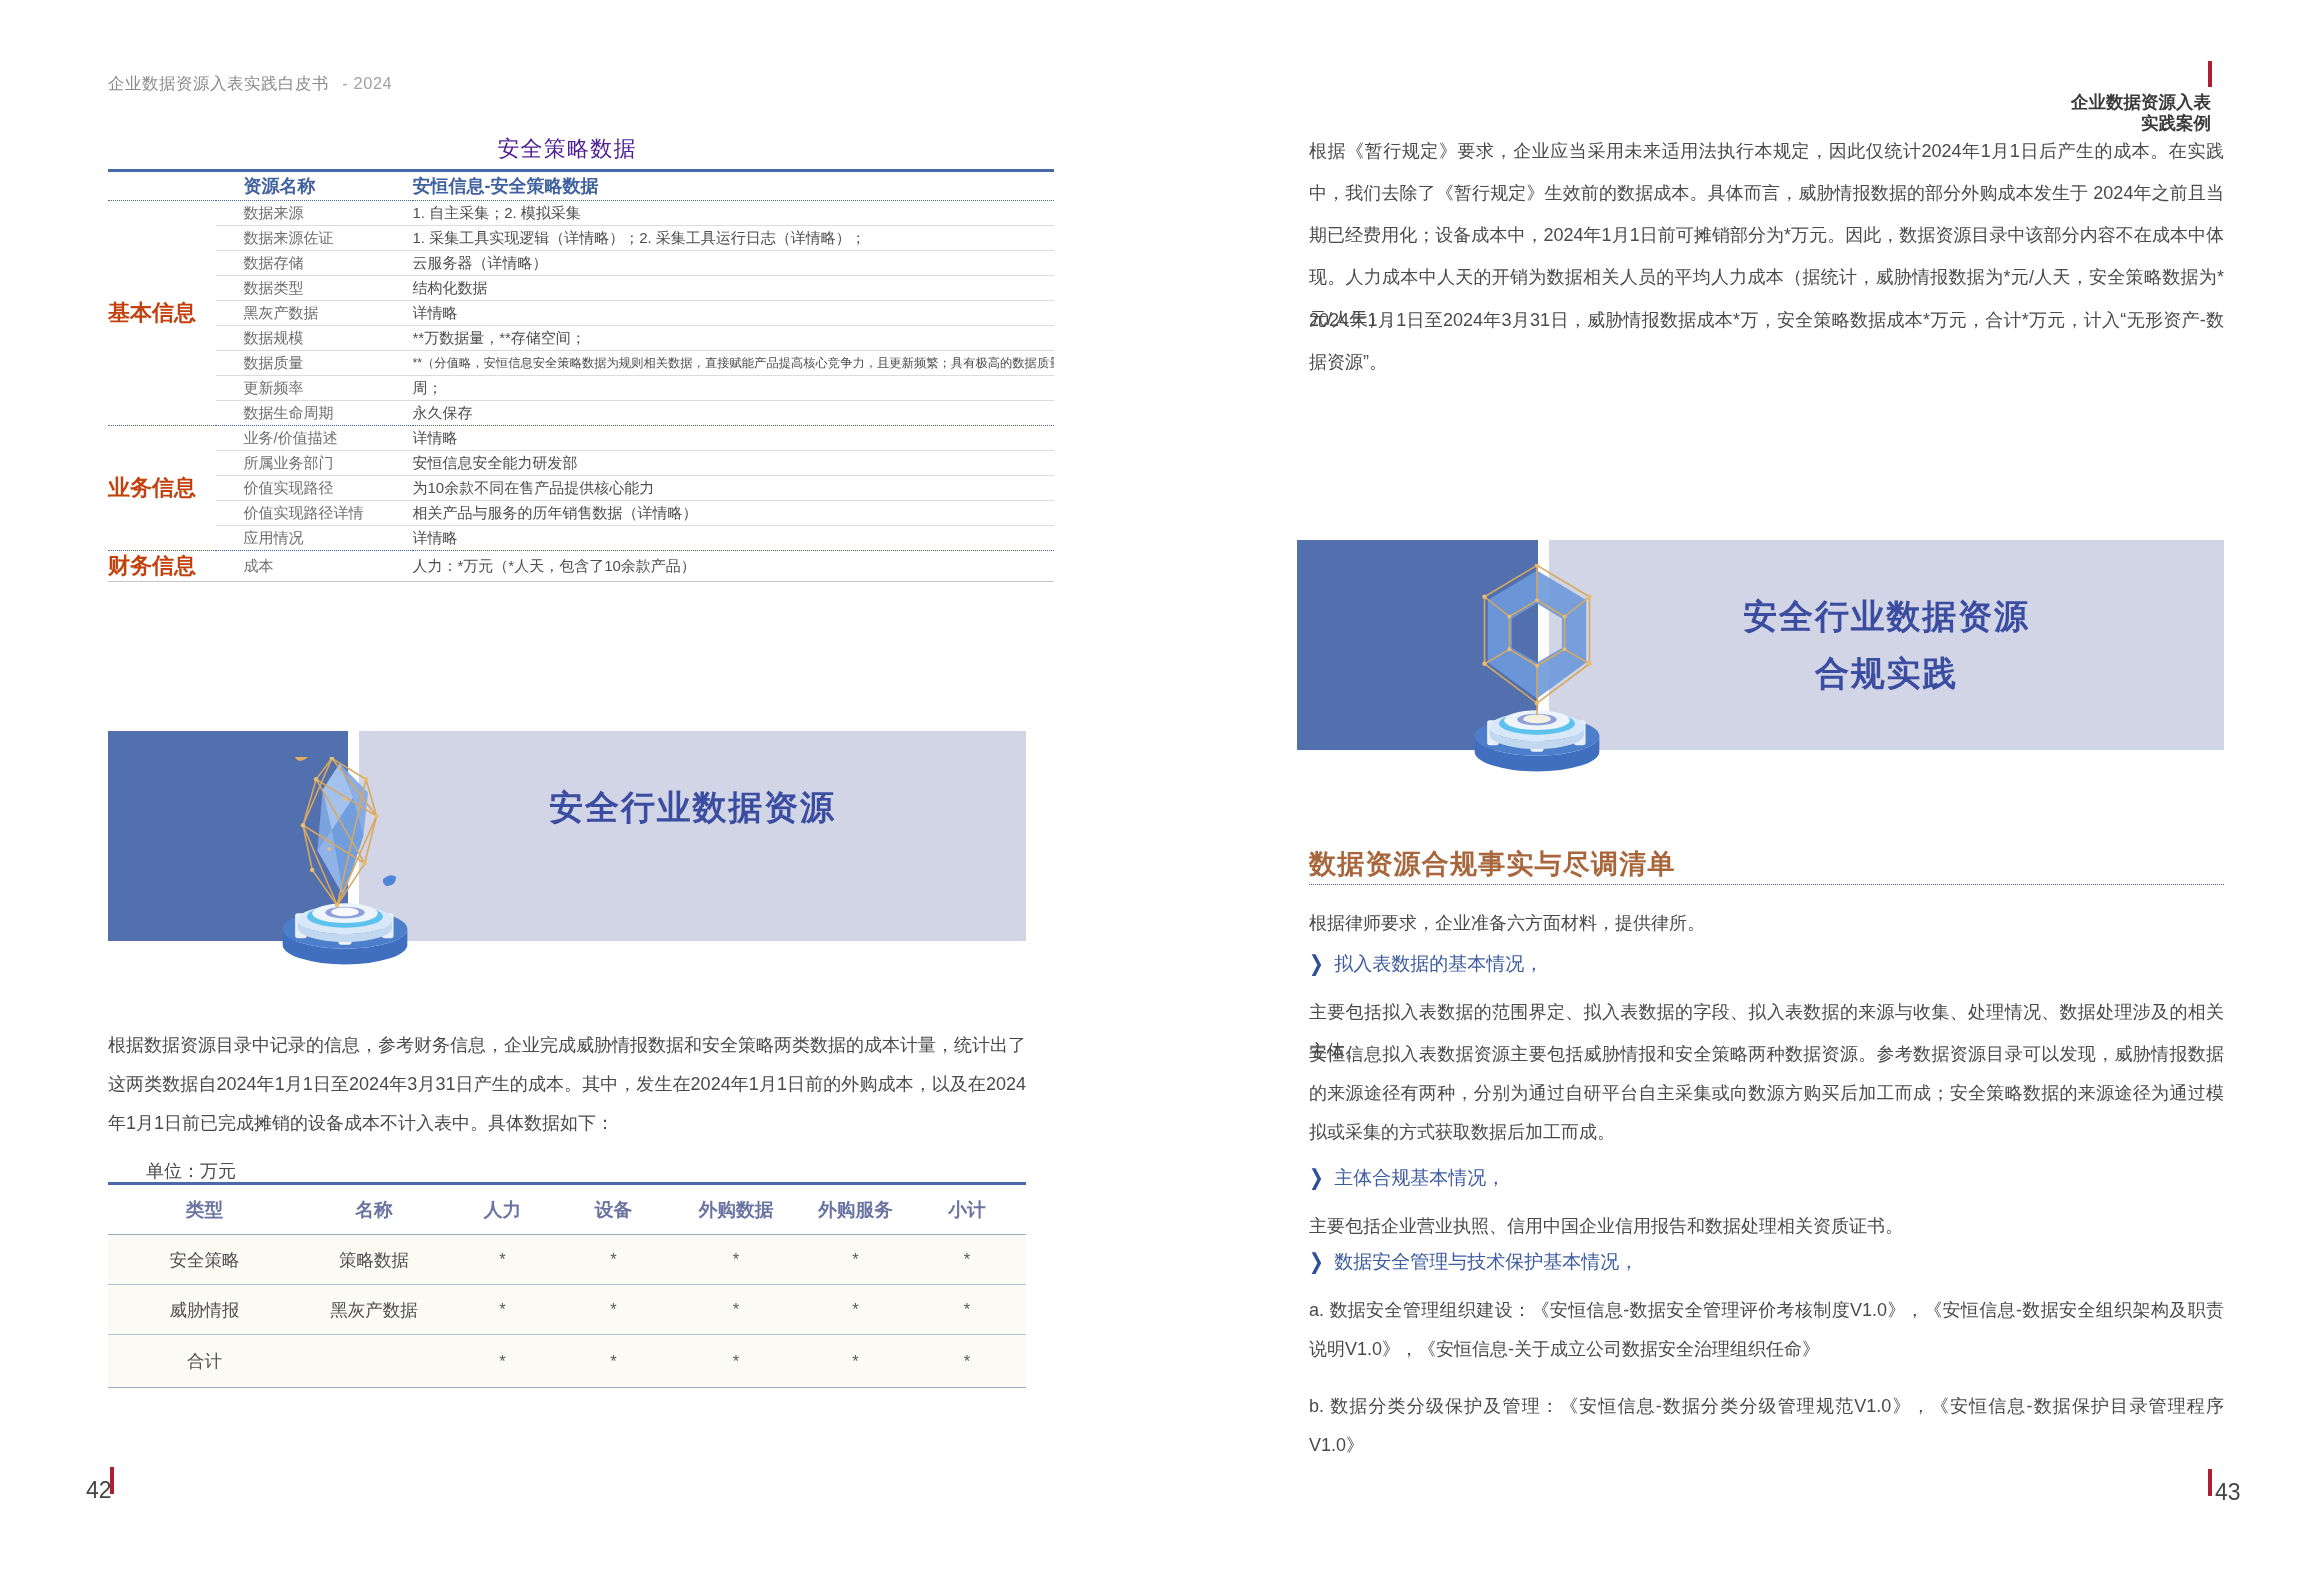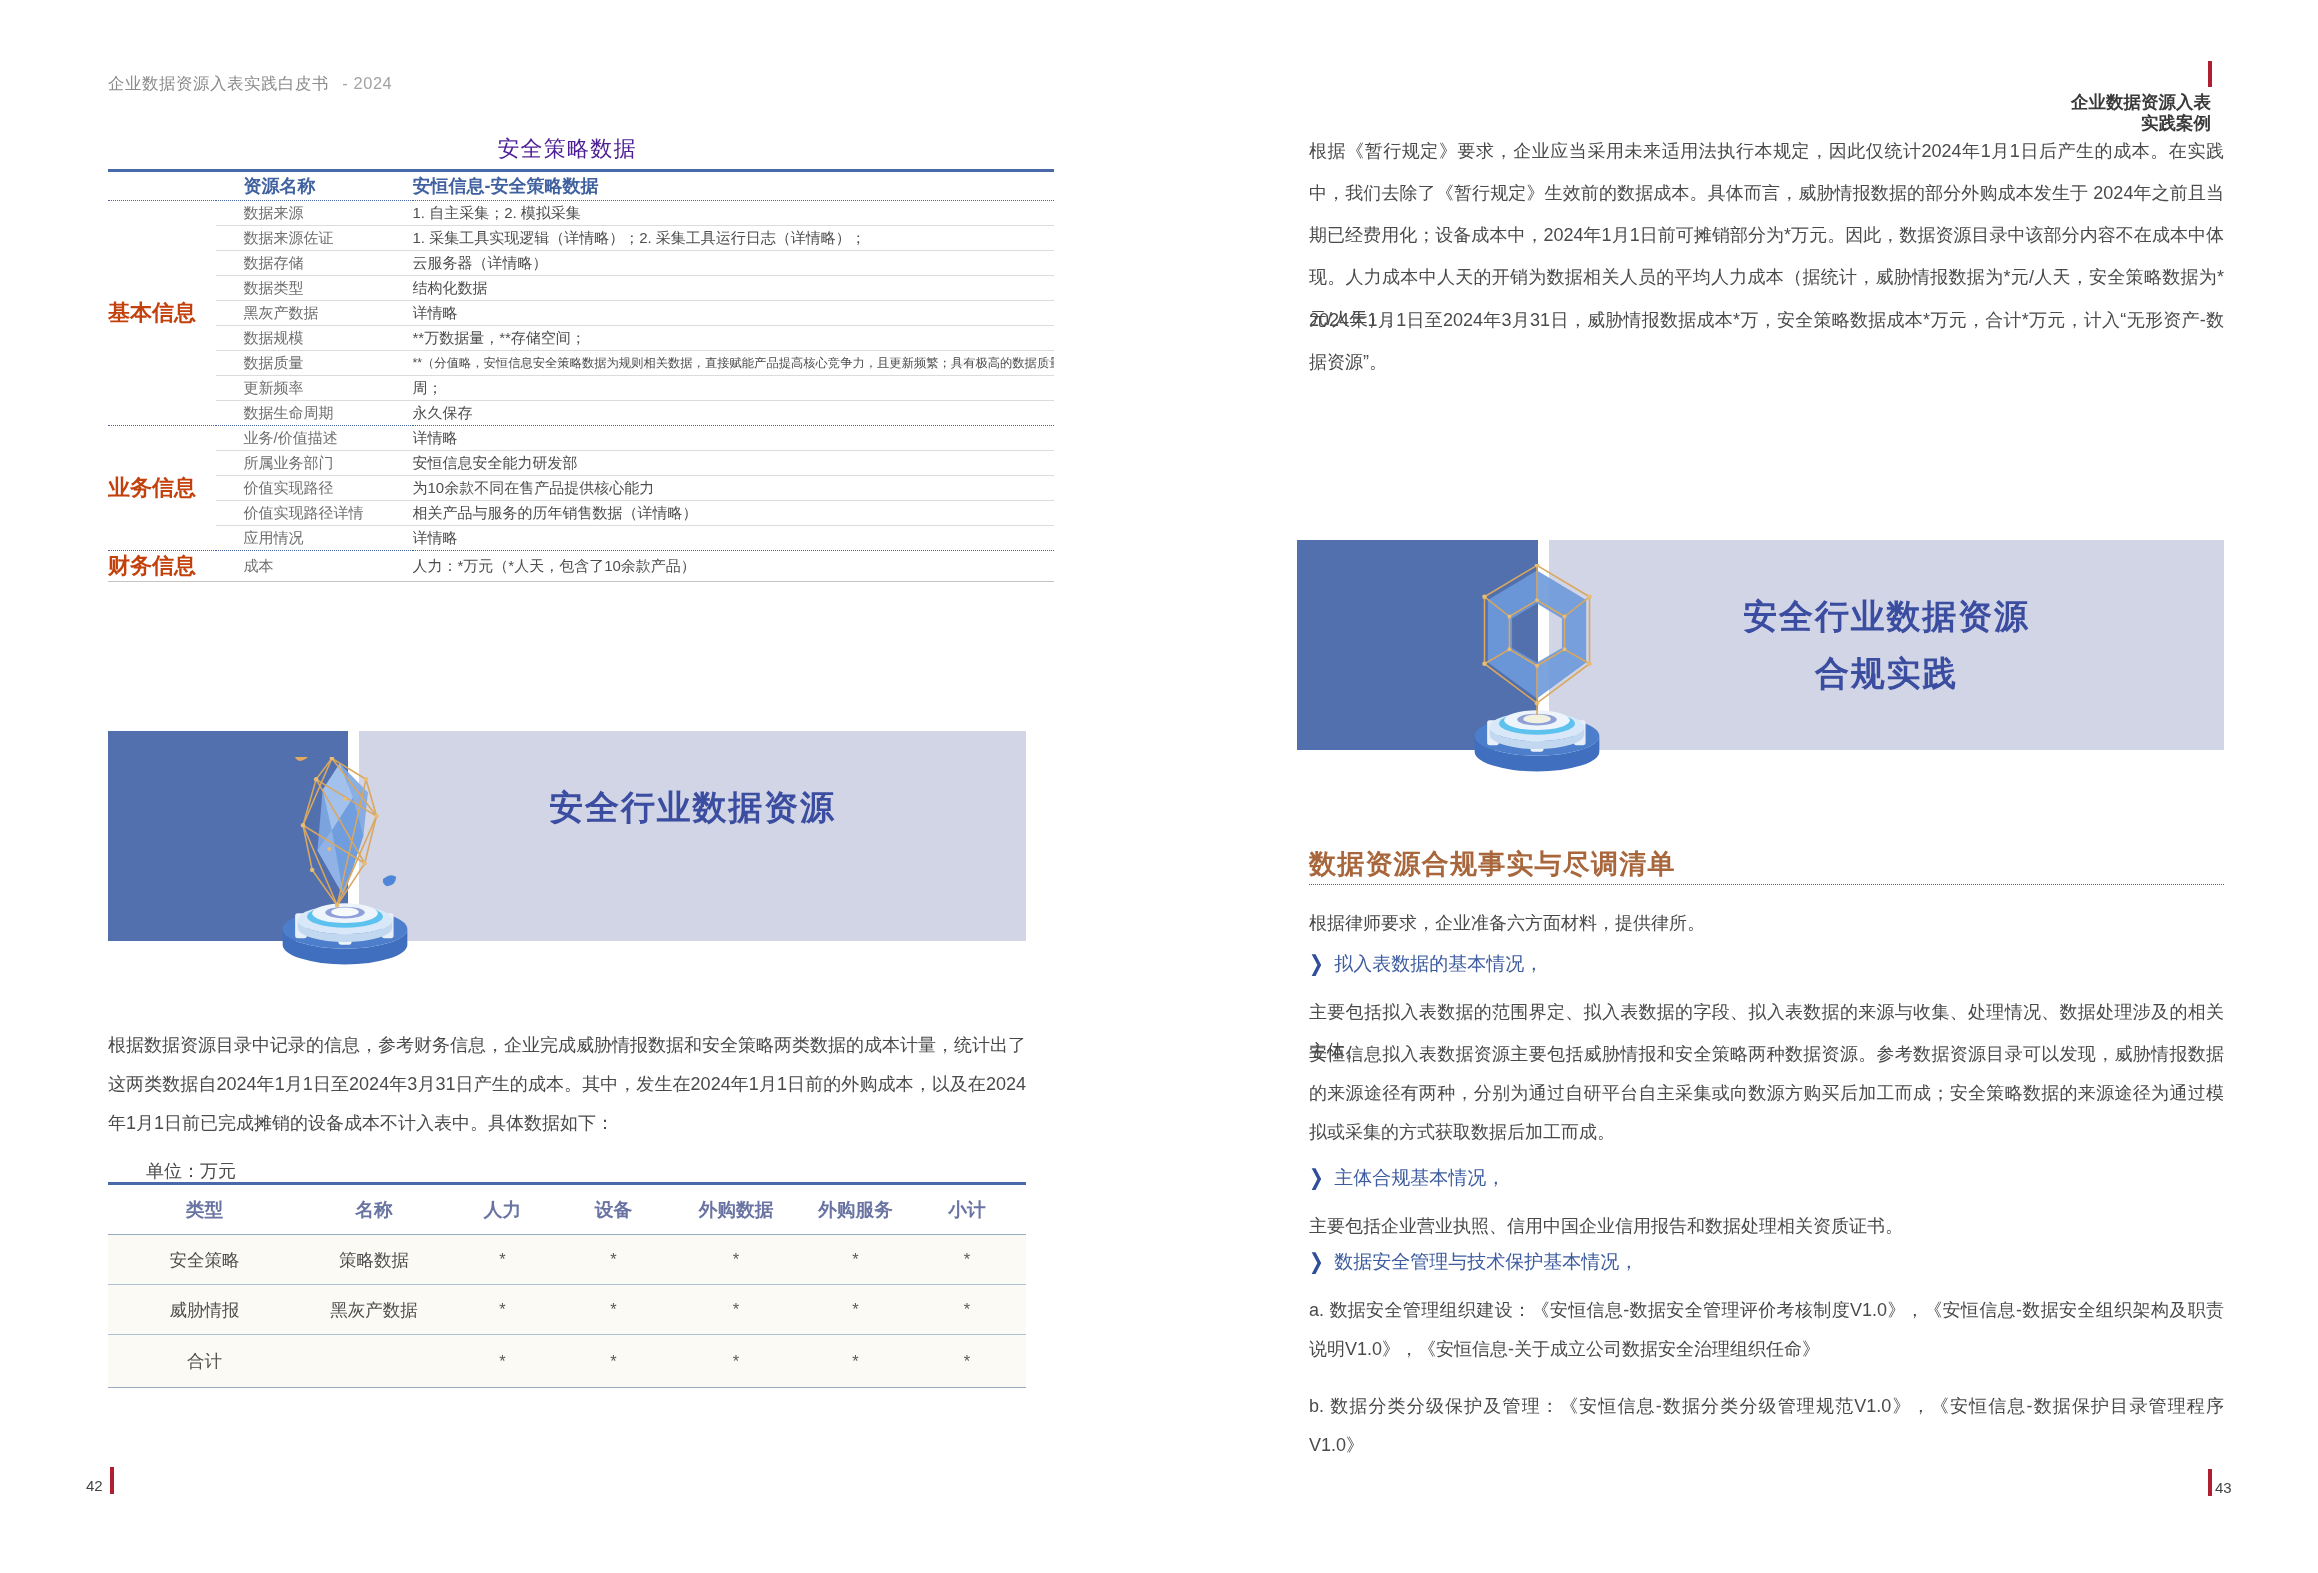--- a/index.html
+++ b/index.html
@@ -42,21 +42,21 @@
   table.cost tbody td.star{font-size:16.4px;color:#5a5a5a;}
   .co1{width:193px;}.co2{width:146px;}.co3{width:111px;}.co4{width:111px;}
   .co5{width:134px;}.co6{width:105px;}.co7{width:118px;}
   
   .rp-header{text-align:right;font-size:17.5px;line-height:21px;font-weight:700;color:#3a3a3a;}
   .red-bar{background:#b01e33;width:3.5px;}
   .section-heading{font-size:27px;font-weight:700;color:#a8663c;letter-spacing:1.2px;}
   .dotted-rule{border-top:1.8px dotted #45639c;height:0;}
   .bullet-line{font-size:19px;color:#3d5c9f;display:flex;align-items:center;gap:10.5px;}
   .bullet-line .chev{font-size:17.5px;font-weight:700;color:#2f4f9b;transform:scaleY(1.25);}
-  .page-num{font-size:15px;color:#444444;}
+  .page-num{font-size:23px;color:#444444;}
 </style>
 </head>
 <body>
 
 <div id="root">
 
   <div>
 
     <div class="abs doc-header" style="left:108px;top:73px;">
       <span>企业数据资源入表实践白皮书</span>

